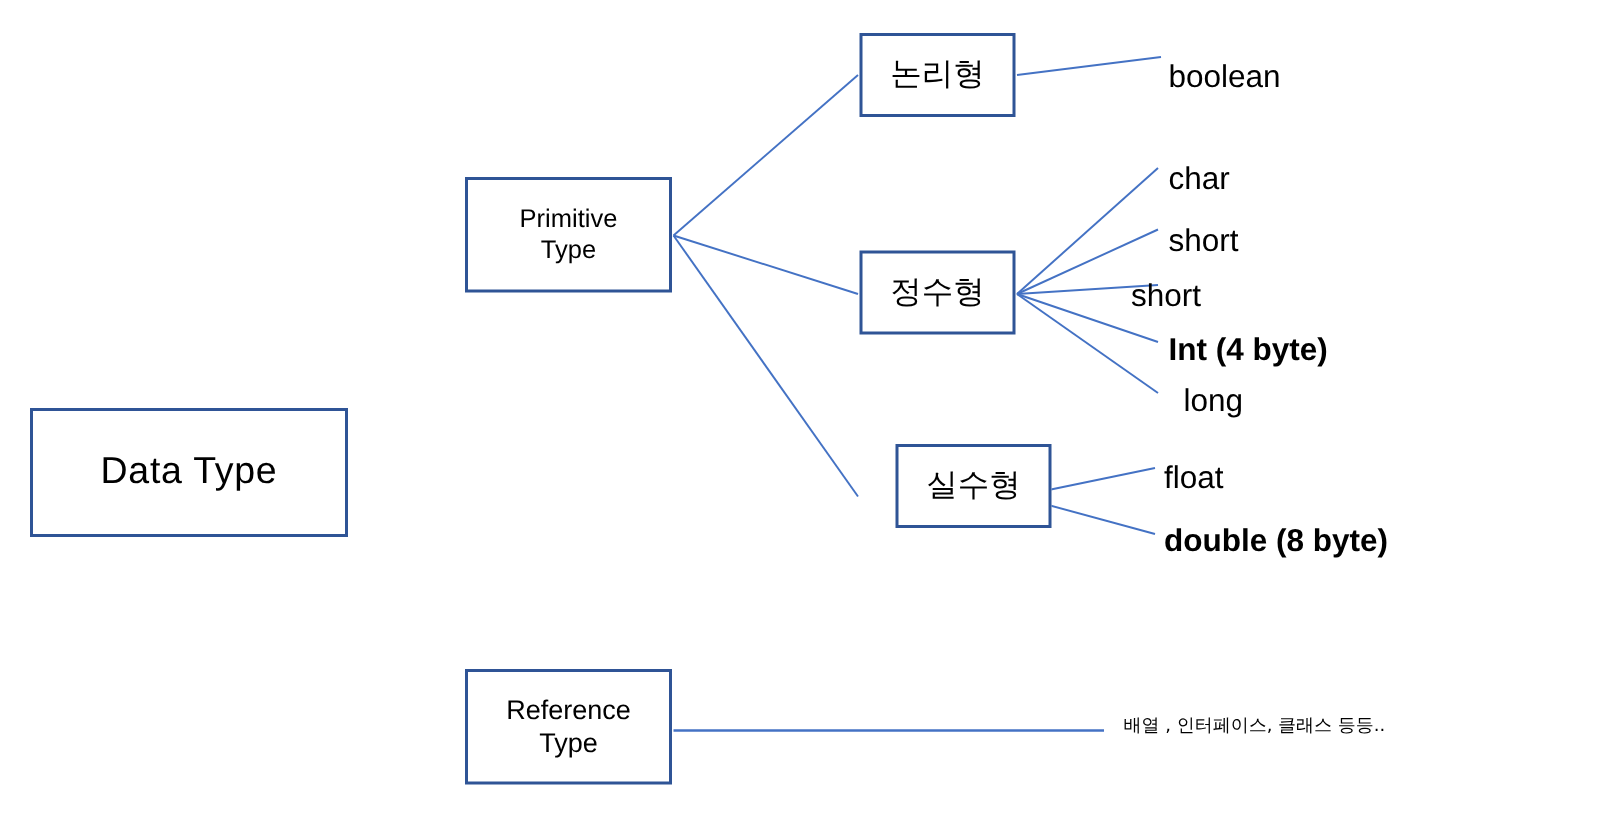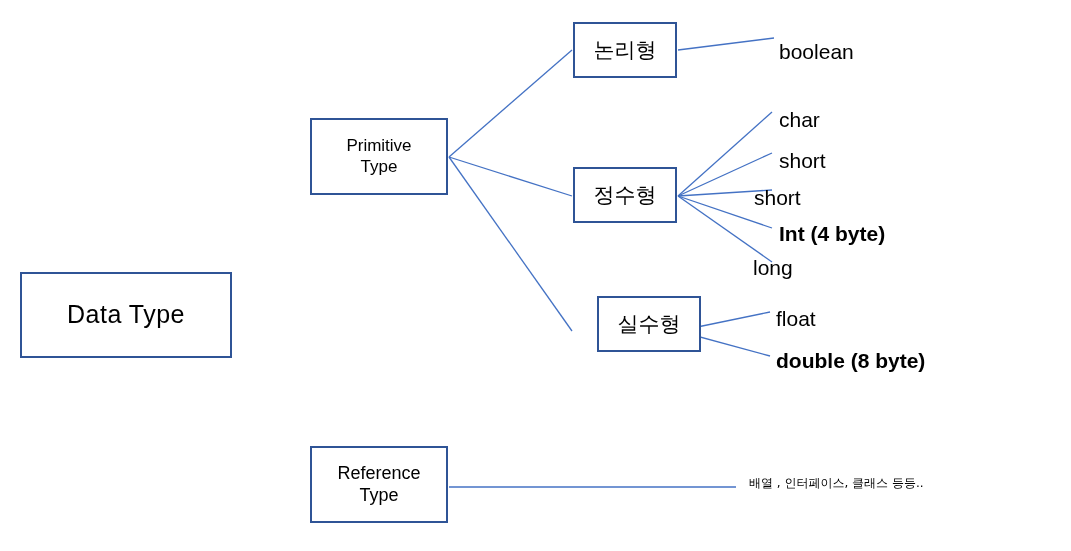--- a/index.html
+++ b/index.html
@@ -88,21 +88,21 @@
   }
   .leaf-label.kr {
     font-family: "DejaVu Sans", "Liberation Sans", sans-serif;
     font-size: 12px;
   }
   #leaf-boolean { left: 779px; top: 41px; }
   #leaf-char    { left: 779px; top: 109px; }
   #leaf-byte    { left: 779px; top: 150px; }
   #leaf-short   { left: 754px; top: 187px; }
   #leaf-int     { left: 779px; top: 223px; }
-  #leaf-long    { left: 753px; top: 257px; text-align: center; }
+  #leaf-long    { left: 789px; top: 257px; text-align: center; }
   #leaf-float   { left: 776px; top: 308px; }
   #leaf-double  { left: 776px; top: 350px; }
   #leaf-reference-kinds { left: 749px; top: 477px; }
 </style>
 </head>
 <body>
 
 <div id="diagram-canvas">
 
   <svg class="edge-layer" width="1071" height="551" viewBox="0 0 1071 551">

